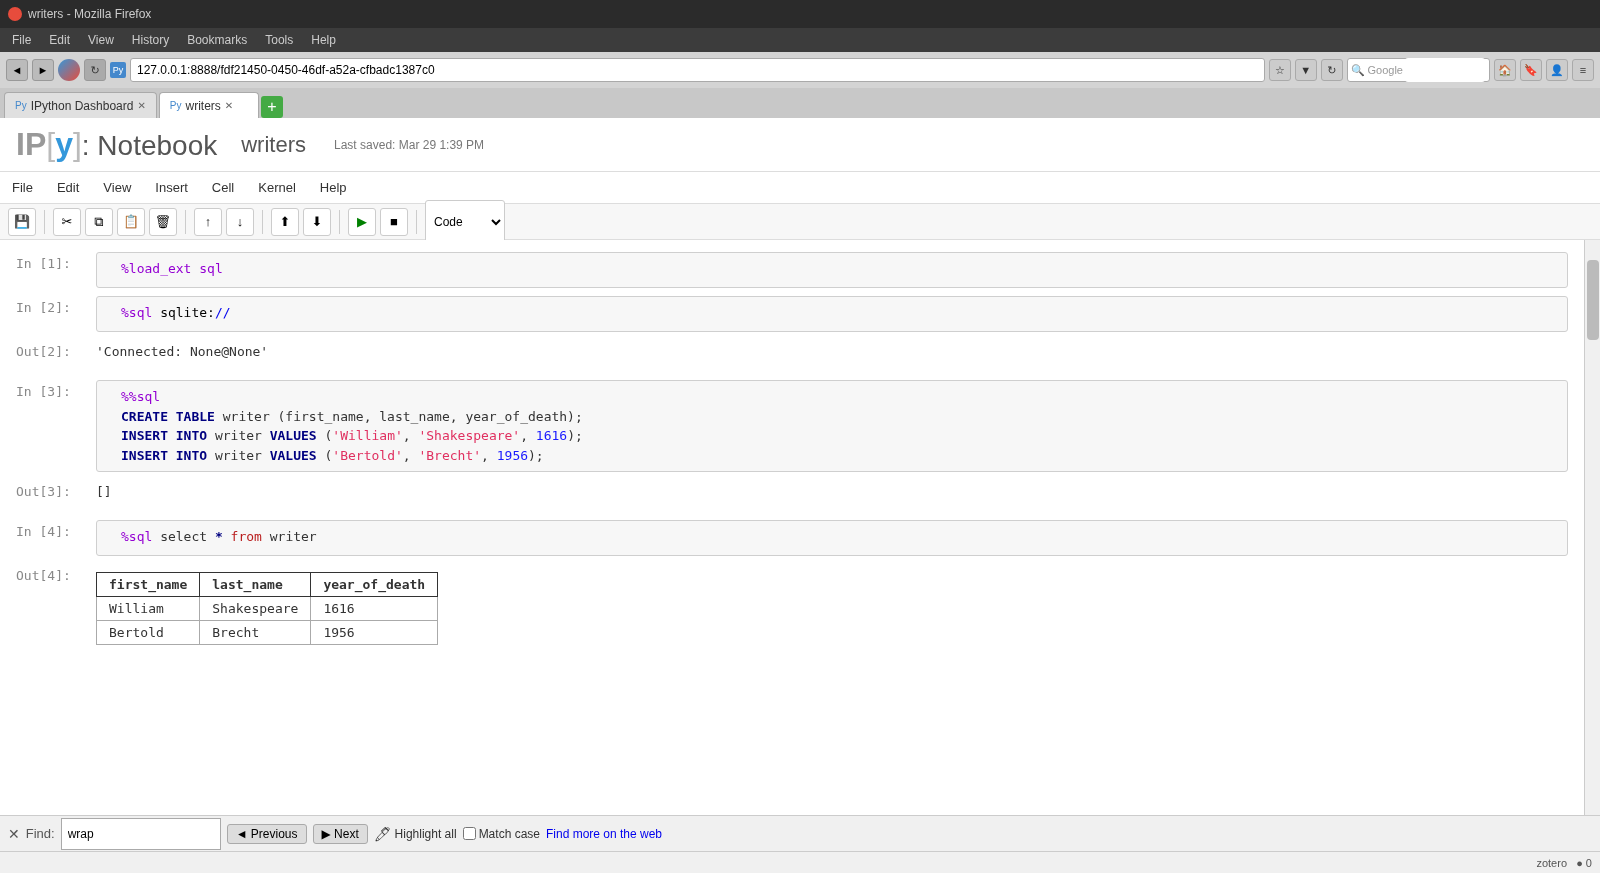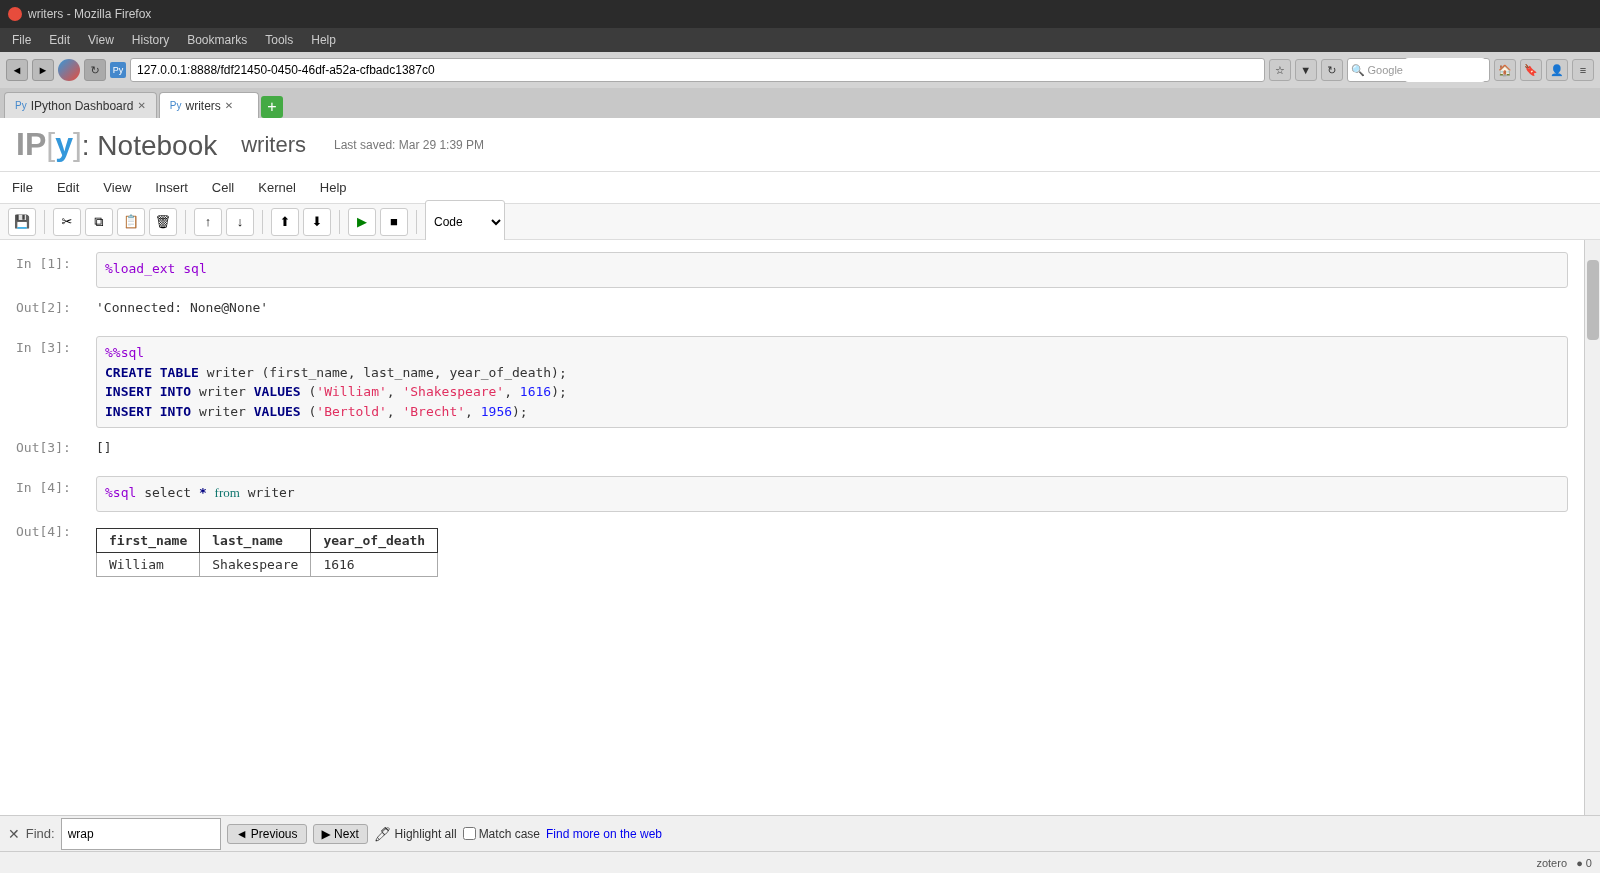--- a/index.html
+++ b/index.html
@@ -136,21 +136,21 @@
       min-width: 80px;
       padding-top: 4px;
       white-space: nowrap;
     }
     .cell-label.in { color: #888; }
     .cell-label.out { color: #888; }
     .cell-input {
       flex: 1;
       border: 1px solid #cfcfcf;
       border-radius: 3px;
-      padding: 6px 8px;
+      padding: 6px 24px;
       font-family: monospace;
       font-size: 13px;
       background: #f7f7f7;
       min-height: 36px;
       line-height: 1.5;
     }
     .cell-output {
       flex: 1;
       padding: 4px 0;
       font-family: monospace;
@@ -333,20 +333,27 @@
 <div class="main-area">
   <div class="notebook-content" style="flex:1;">
 
     <div class="cell-row">
       <div class="cell-label in">In [1]:</div>
       <div class="cell-input">
         <span style="color:#9400d3;">%load_ext sql</span>
       </div>
     </div>
 
+    <div class="cell-row">
+      <div class="cell-label in">In [2]:</div>
+      <div class="cell-input">
+        <span style="color:#9400d3;">%sql</span>
+        <span style="color:#000;"> sqlite:</span><span style="color:#0000ee;">//</span>
+      </div>
+    </div>
 
     <div class="cell-row">
       <div class="cell-label out">Out[2]:</div>
       <div class="cell-output">
         <span>'Connected: None@None'</span>
       </div>
     </div>
 
     <div class="cell-row">
       <div class="cell-label in">In [3]:</div>
@@ -378,21 +385,21 @@
       </div>
     </div>
 
     <div class="cell-row">
       <div class="cell-label in">In [4]:</div>
       <div class="cell-input">
         <span style="color:#9400d3;">%sql</span>
         <span> select </span>
         <span style="color:#000080; font-weight:bold;">*</span>
         <span> </span>
-        <span style="color:#0f766e;font-family:Liberation Serif, serif;">from</span>
+        <span style="color:#b91c1c;">from</span>
         <span> writer</span>
       </div>
     </div>
 
     <div class="cell-row" style="align-items:flex-start;">
       <div class="cell-label out">Out[4]:</div>
       <div class="cell-output">
         <table class="output-table">
           <thead>
             <tr>
@@ -400,20 +407,25 @@
               <th>last_name</th>
               <th>year_of_death</th>
             </tr>
           </thead>
           <tbody>
             <tr>
               <td>William</td>
               <td>Shakespeare</td>
               <td>1616</td>
             </tr>
+            <tr>
+              <td>Bertold</td>
+              <td>Brecht</td>
+              <td>1956</td>
+            </tr>
           </tbody>
         </table>
       </div>
     </div>
 
   </div>
 
   <div class="scroll-bar">
     <div class="scroll-thumb"></div>
   </div>

